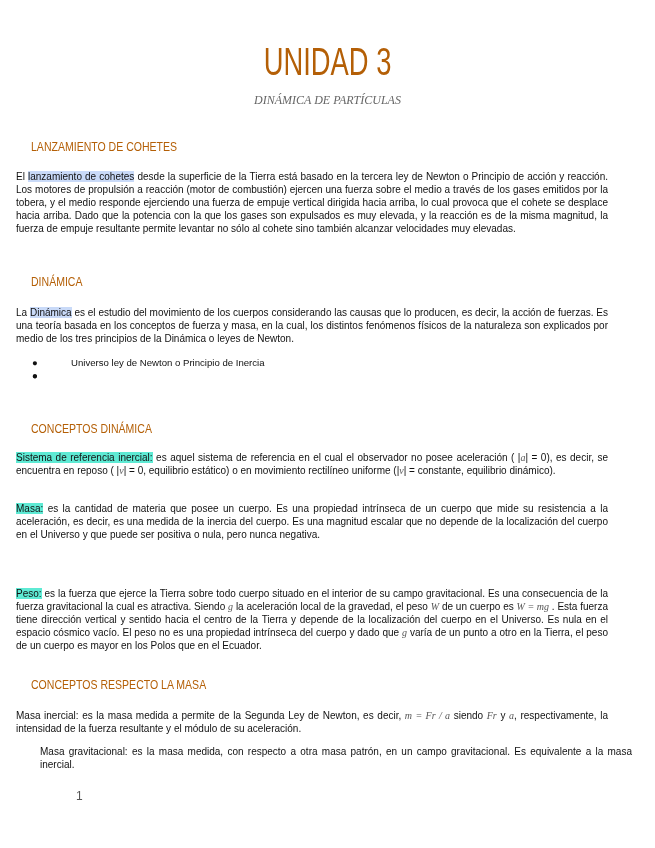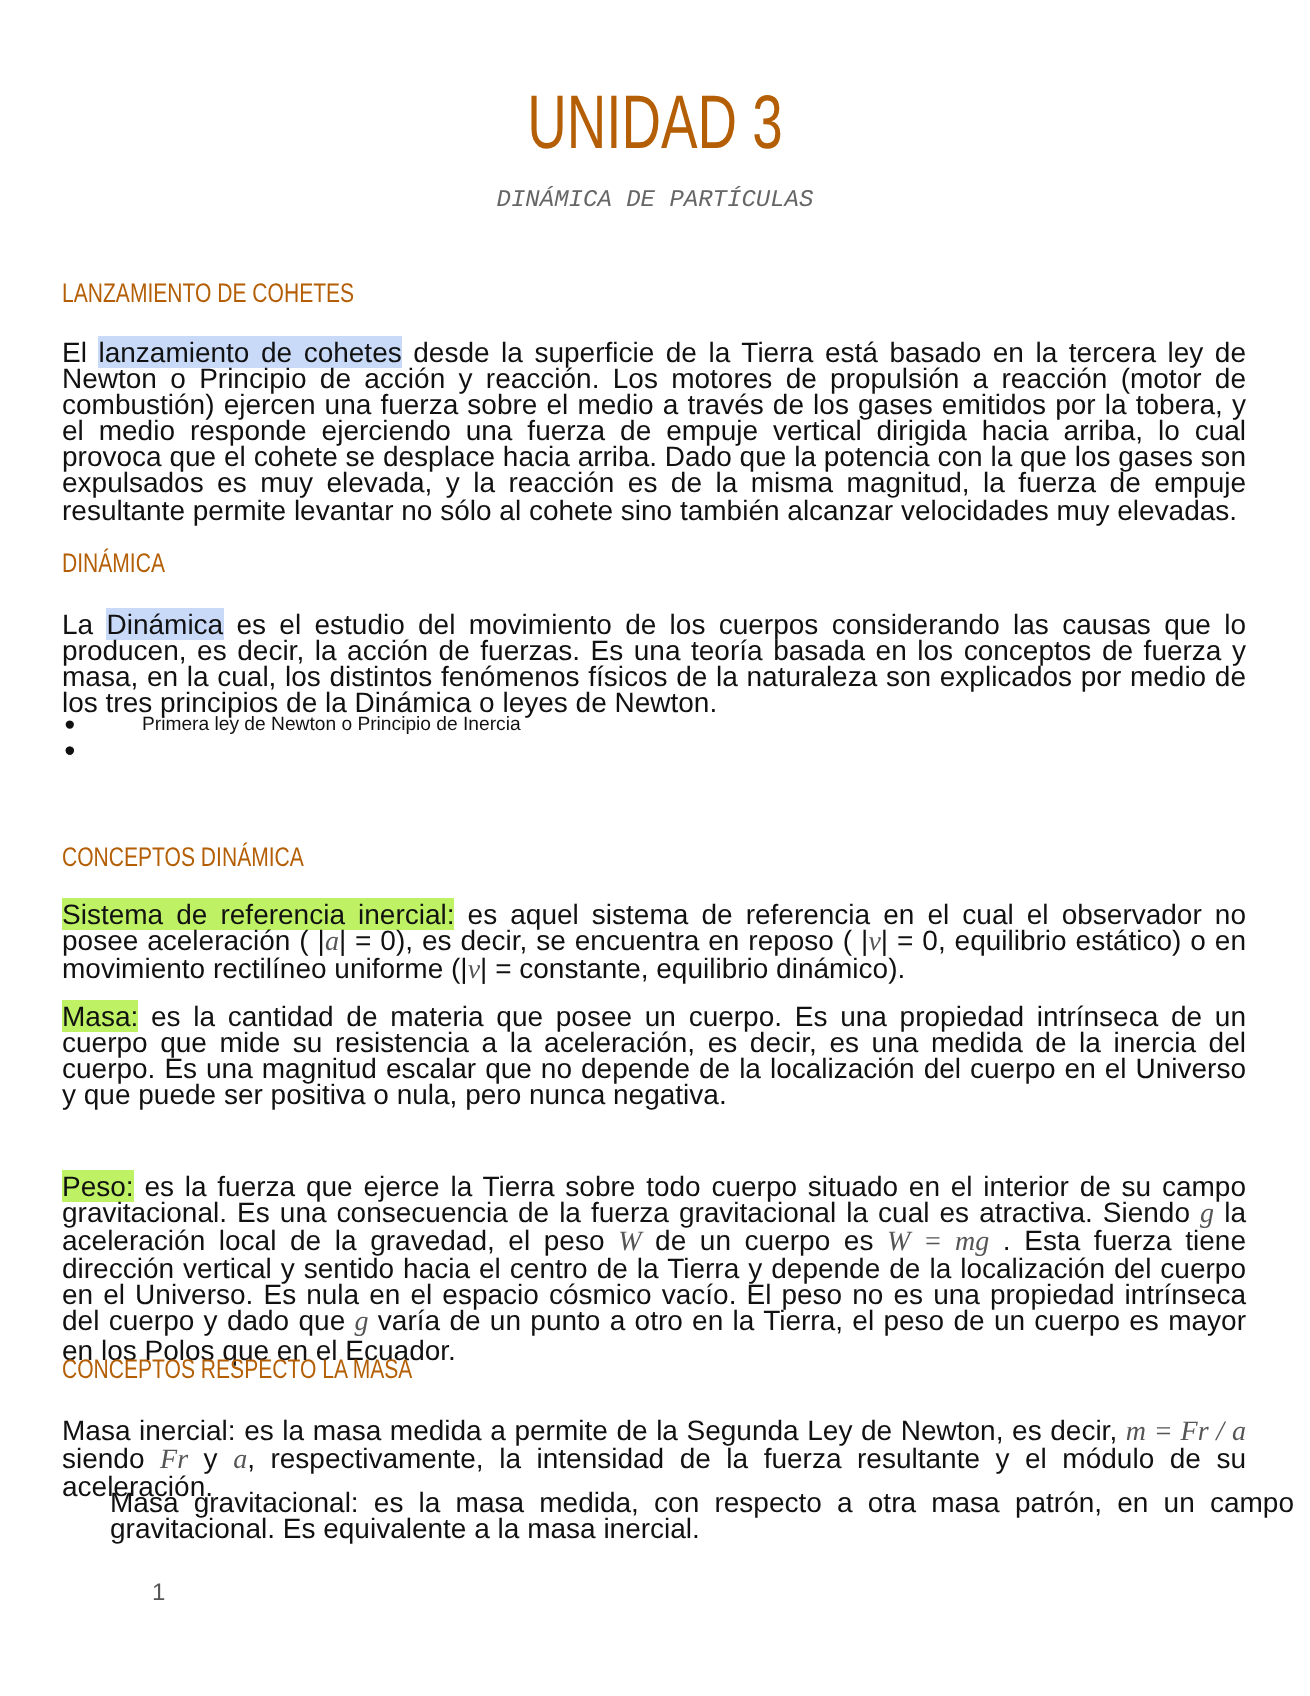--- a/index.html
+++ b/index.html
@@ -3,27 +3,27 @@
 <meta charset="utf-8">
 <style>
   html, body { margin: 0; padding: 0; background: #ffffff; }
   body { width: 655px; height: 848px; overflow: hidden; position: relative;
          font-family: "Liberation Sans", sans-serif; color: #111; }
   .page { position: absolute; left: 0; top: 0; width: 655px; height: 620px; border-radius: 29px; }
   .title { position: absolute; top: 40px; left: 0; width: 655px; text-align: center;
            font-family: "Liberation Sans", sans-serif; font-size: 38px; color: #b45f06;
            letter-spacing: 0px; transform: scaleX(0.72); transform-origin: center; line-height: 44px; }
   .subtitle { position: absolute; top: 93px; left: 0; width: 655px; text-align: center;
-              font-family: Liberation Mono, monospace; font-style: italic; font-size: 12px; color: #666; }
+              font-family: Liberation Serif, serif; font-style: italic; font-size: 12px; color: #666; }
   .h2 { position: absolute; left: 31px; font-size: 13.5px; color: #b45f06;
         transform: scaleX(0.78); transform-origin: left center; white-space: nowrap; letter-spacing: 0px; }
-  .para { position: absolute; left: 31px; width: 592px; font-size: 14px; line-height: 13.1px;
+  .para { position: absolute; left: 16px; width: 592px; font-size: 10px; line-height: 13.1px;
           text-align: justify; color: #111; margin: 0; }
   .hl-blue { background: #c9daf8; }
-  .hl-green { background: #bef264; margin-top: 40px; }
+  .hl-green { background: #5eead4; margin-top: 40px; }
   .math { font-family: "Liberation Serif", serif; font-style: italic; color: #555; }
   ul.bullets { position: absolute; left: 31px; top: 356px; margin: 0; padding: 0; list-style: none;
                font-size: 9.6px; line-height: 13.2px; }
   ul.bullets li { position: relative; padding-left: 40px; }
   ul.bullets li .dot { position: absolute; left: 1px; top: 0; }
   .pagenum { position: absolute; left: 76px; top: 789px; font-size: 12px; color: #555; }
 </style>
 </head>
 <body>
 
@@ -32,21 +32,21 @@
   <div class="title">UNIDAD 3</div>
   <div class="subtitle">DINÁMICA DE PARTÍCULAS</div>
 
   <div class="h2" style="top:139px;">LANZAMIENTO DE COHETES</div>
   <p class="para" style="top:170px;"><span>El </span><span class="hl-blue">lanzamiento de cohetes</span><span> desde la superficie de la Tierra está basado en la tercera ley de Newton o Principio de acción y reacción. Los motores de propulsión a reacción (motor de combustión) ejercen una fuerza sobre el medio a través de los gases emitidos por la tobera, y el medio responde ejerciendo una fuerza de empuje vertical dirigida hacia arriba, lo cual provoca que el cohete se desplace hacia arriba. Dado que la potencia con la que los gases son expulsados es muy elevada, y la reacción es de la misma magnitud, la fuerza de empuje resultante permite levantar no sólo al cohete sino también alcanzar velocidades muy elevadas.</span></p>
 
   <div class="h2" style="top:274px;">DINÁMICA</div>
   <p class="para" style="top:306px;"><span>La </span><span class="hl-blue">Dinámica</span><span> es el estudio del movimiento de los cuerpos considerando las causas que lo producen, es decir, la acción de fuerzas. Es una teoría basada en los conceptos de fuerza y masa, en la cual, los distintos fenómenos físicos de la naturaleza son explicados por medio de los tres principios de la Dinámica o leyes de Newton.</span></p>
 
   <ul class="bullets">
-    <li><span class="dot">●</span><span>Primera ley de Newton o Principio de Inercia</span></li>
+    <li><span class="dot">●</span><span>Universo ley de Newton o Principio de Inercia</span></li>
     <li><span class="dot">●</span></li>
     <li><span class="dot">●</span></li>
   </ul>
 
   <div class="h2" style="top:421px;">CONCEPTOS DINÁMICA</div>
 
   <p class="para" style="top:451px;"><span class="hl-green">Sistema de referencia inercial:</span><span> es aquel sistema de referencia en el cual el observador no posee aceleración ( |</span><span class="math">a</span><span>| = 0), es decir, se encuentra en reposo ( |</span><span class="math">v</span><span>| = 0, equilibrio estático) o en movimiento rectilíneo uniforme (|</span><span class="math">v</span><span>| = constante, equilibrio dinámico).</span></p>
 
   <p class="para" style="top:502px;"><span class="hl-green">Masa:</span><span> es la cantidad de materia que posee un cuerpo. Es una propiedad intrínseca de un cuerpo que mide su resistencia a la aceleración, es decir, es una medida de la inercia del cuerpo. Es una magnitud escalar que no depende de la localización del cuerpo en el Universo y que puede ser positiva o nula, pero nunca negativa.</span></p>
 

